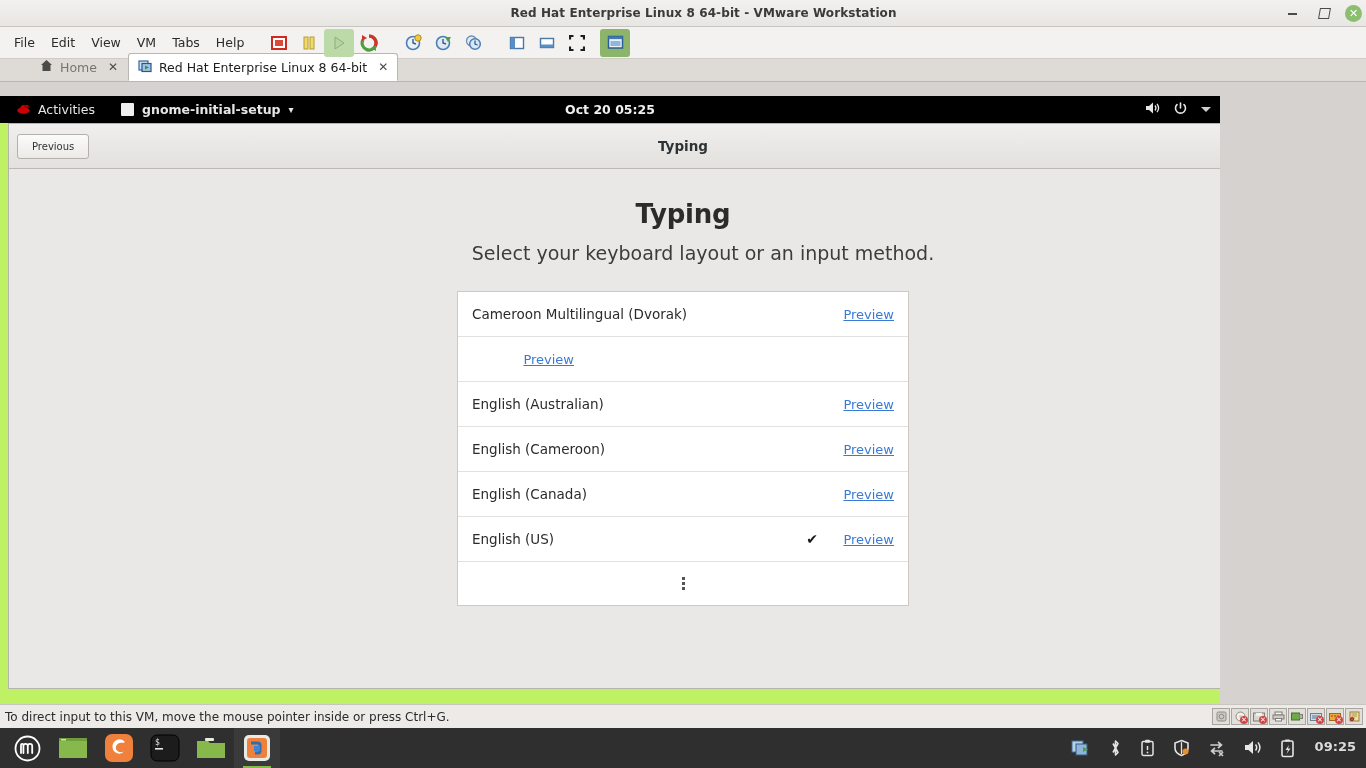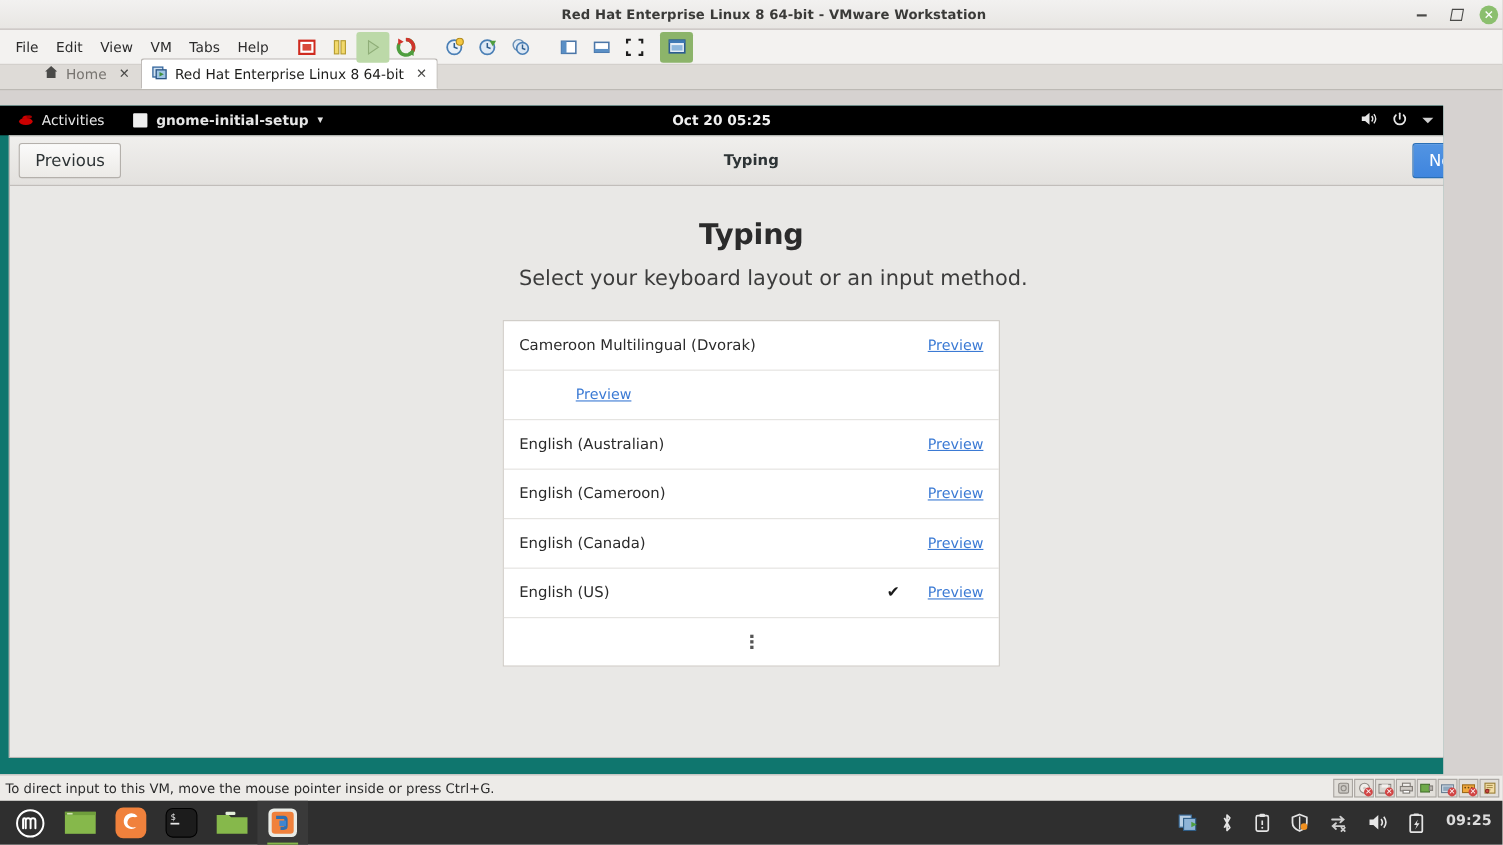--- a/index.html
+++ b/index.html
@@ -101,22 +101,22 @@
   }
   .tab-close {
     font-size: 12px; font-weight: bold; color: #4a4a48;
     margin-left: 4px; cursor: pointer;
   }
 
   
   .vm-viewport {
     position: absolute;
     left: 0; top: 96px;
-    width: 1312px; height: 608px;
-    background: #0f766e;
+    width: 1220px; height: 608px;
+    background: #bef264;
     overflow: hidden;
   }
 
   
   .gnome-topbar {
     height: 27px; background: #000;
     display: flex; align-items: center;
     position: relative;
     color: #e6e6e6; font-size: 12.5px;
   }
@@ -162,21 +162,21 @@
     border-bottom: 1px solid #bdb9b5;
     display: flex; align-items: center;
     position: relative;
     padding: 0 8px;
   }
   .gis-title {
     position: absolute; left: 0; right: 0; text-align: center;
     font-size: 13.5px; font-weight: bold; color: #2e3436;
   }
   .btn {
-    font-family: inherit; font-size: 15px;
+    font-family: inherit; font-size: 10px;
     padding: 6px 14px;
     border-radius: 3px; cursor: pointer;
     border: 1px solid #b4b0ab;
     background: linear-gradient(to bottom, #fbfbfa 0%, #eceae7 100%);
     color: #2e3436;
     position: relative; z-index: 2;
   }
   .btn-suggested {
     border: 1px solid #2a6fb5;
     background: linear-gradient(to bottom, #5294e2 0%, #3f85de 100%);

